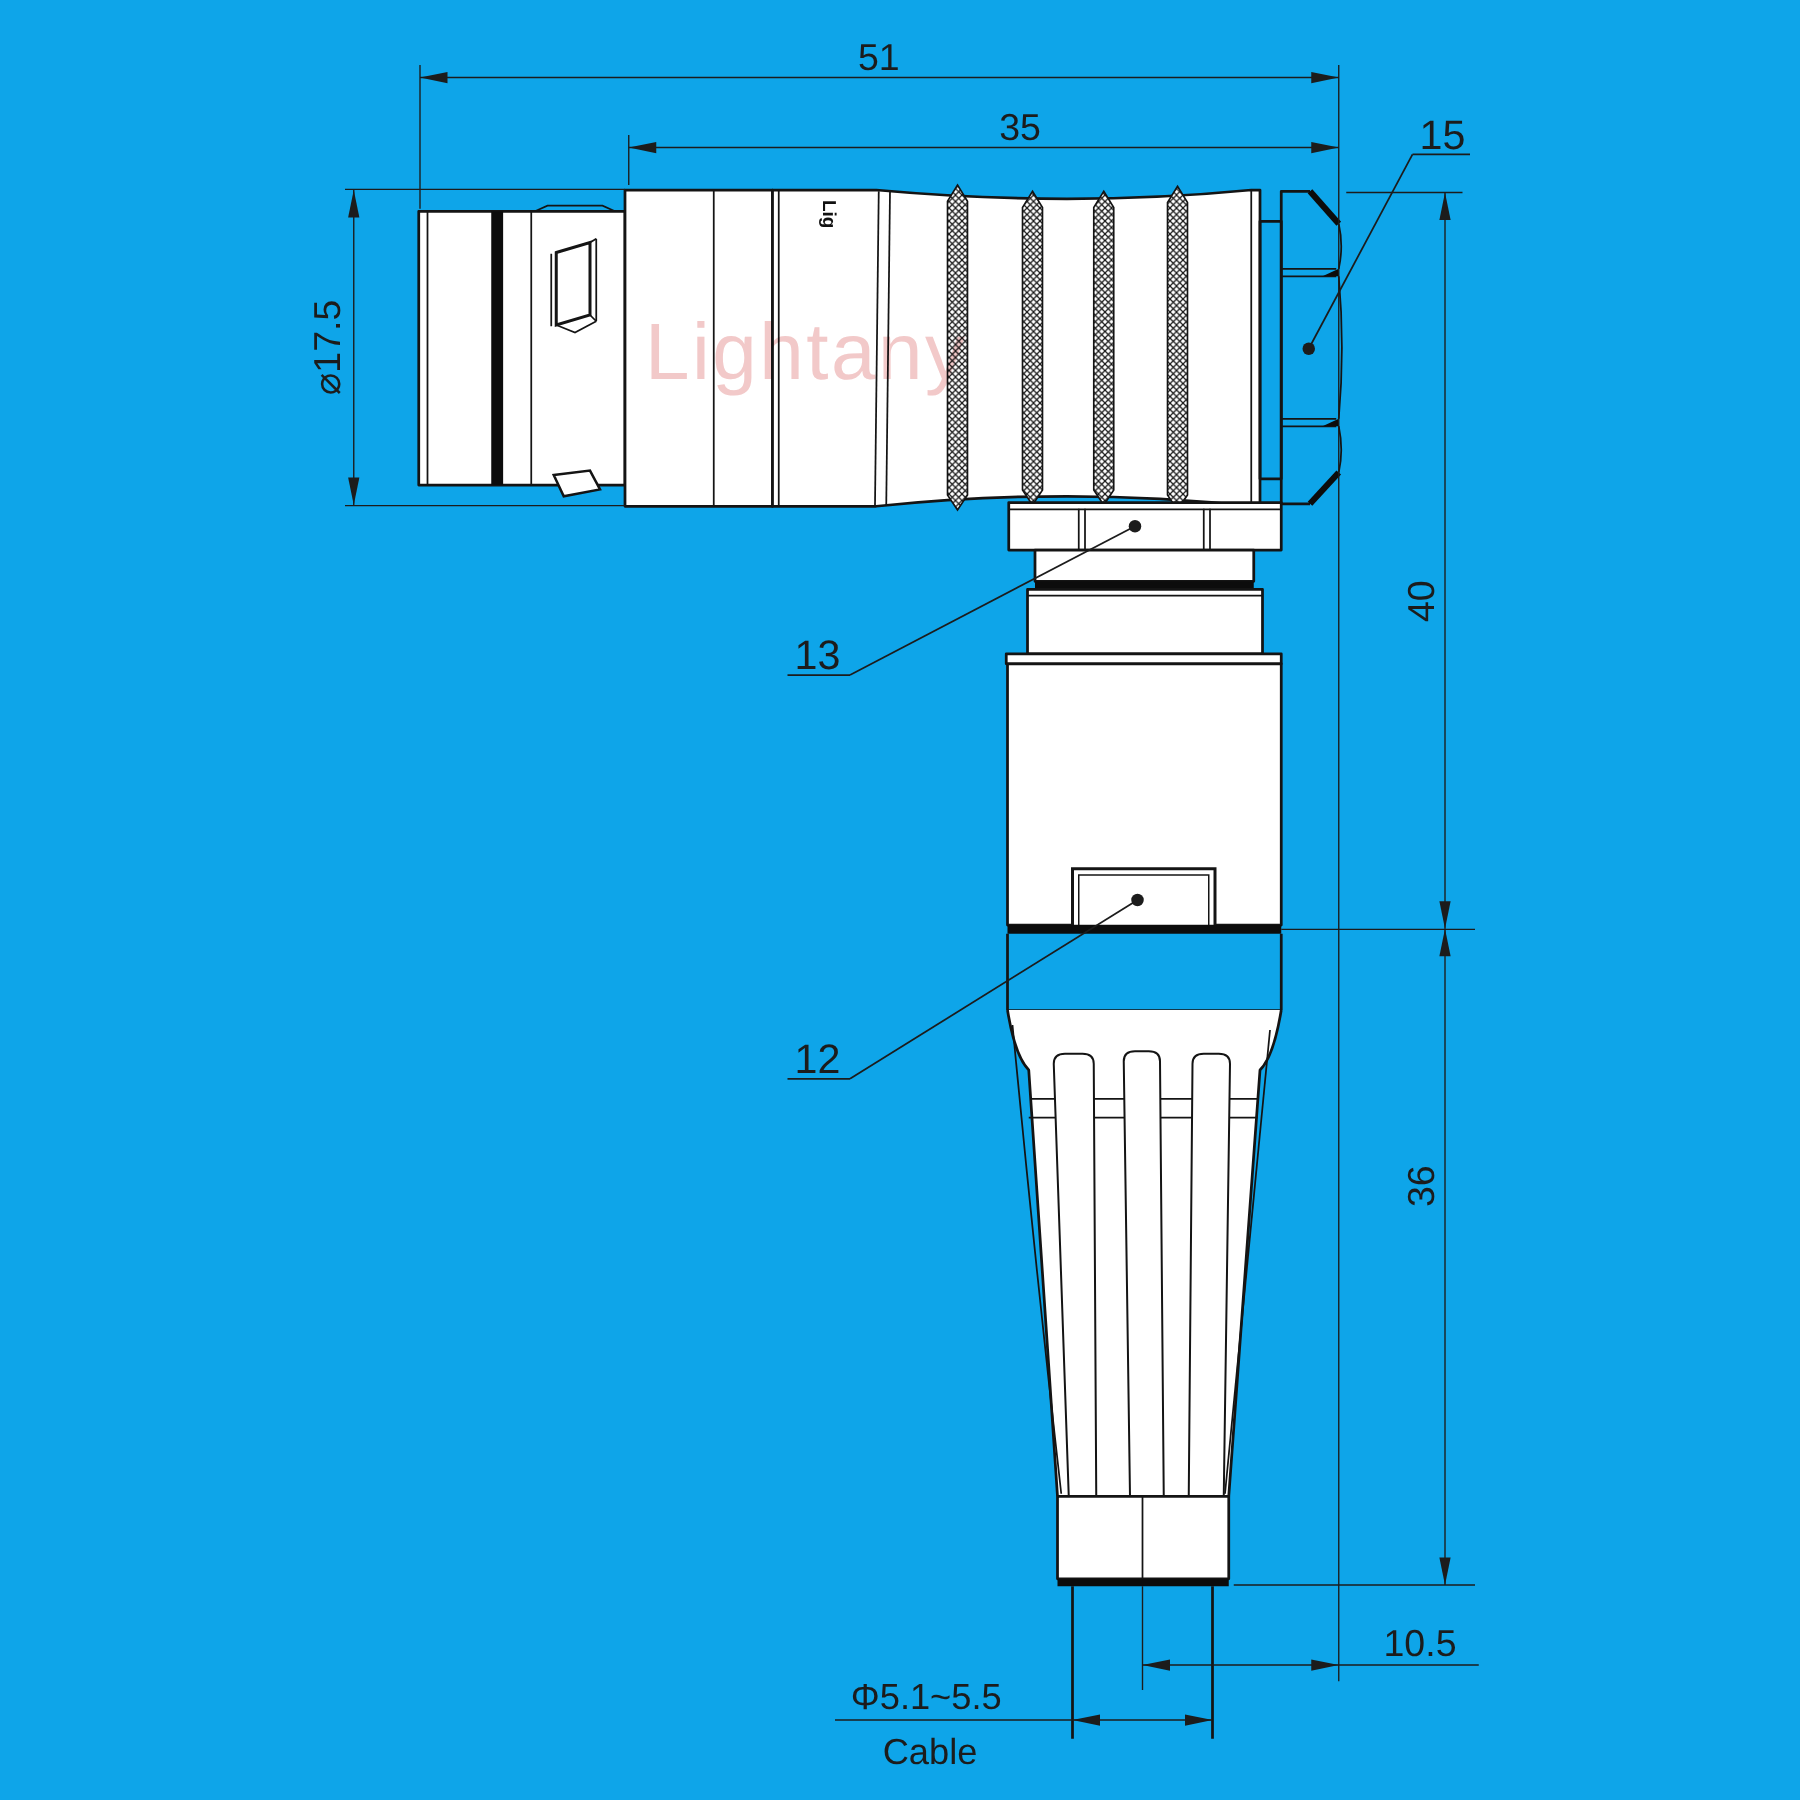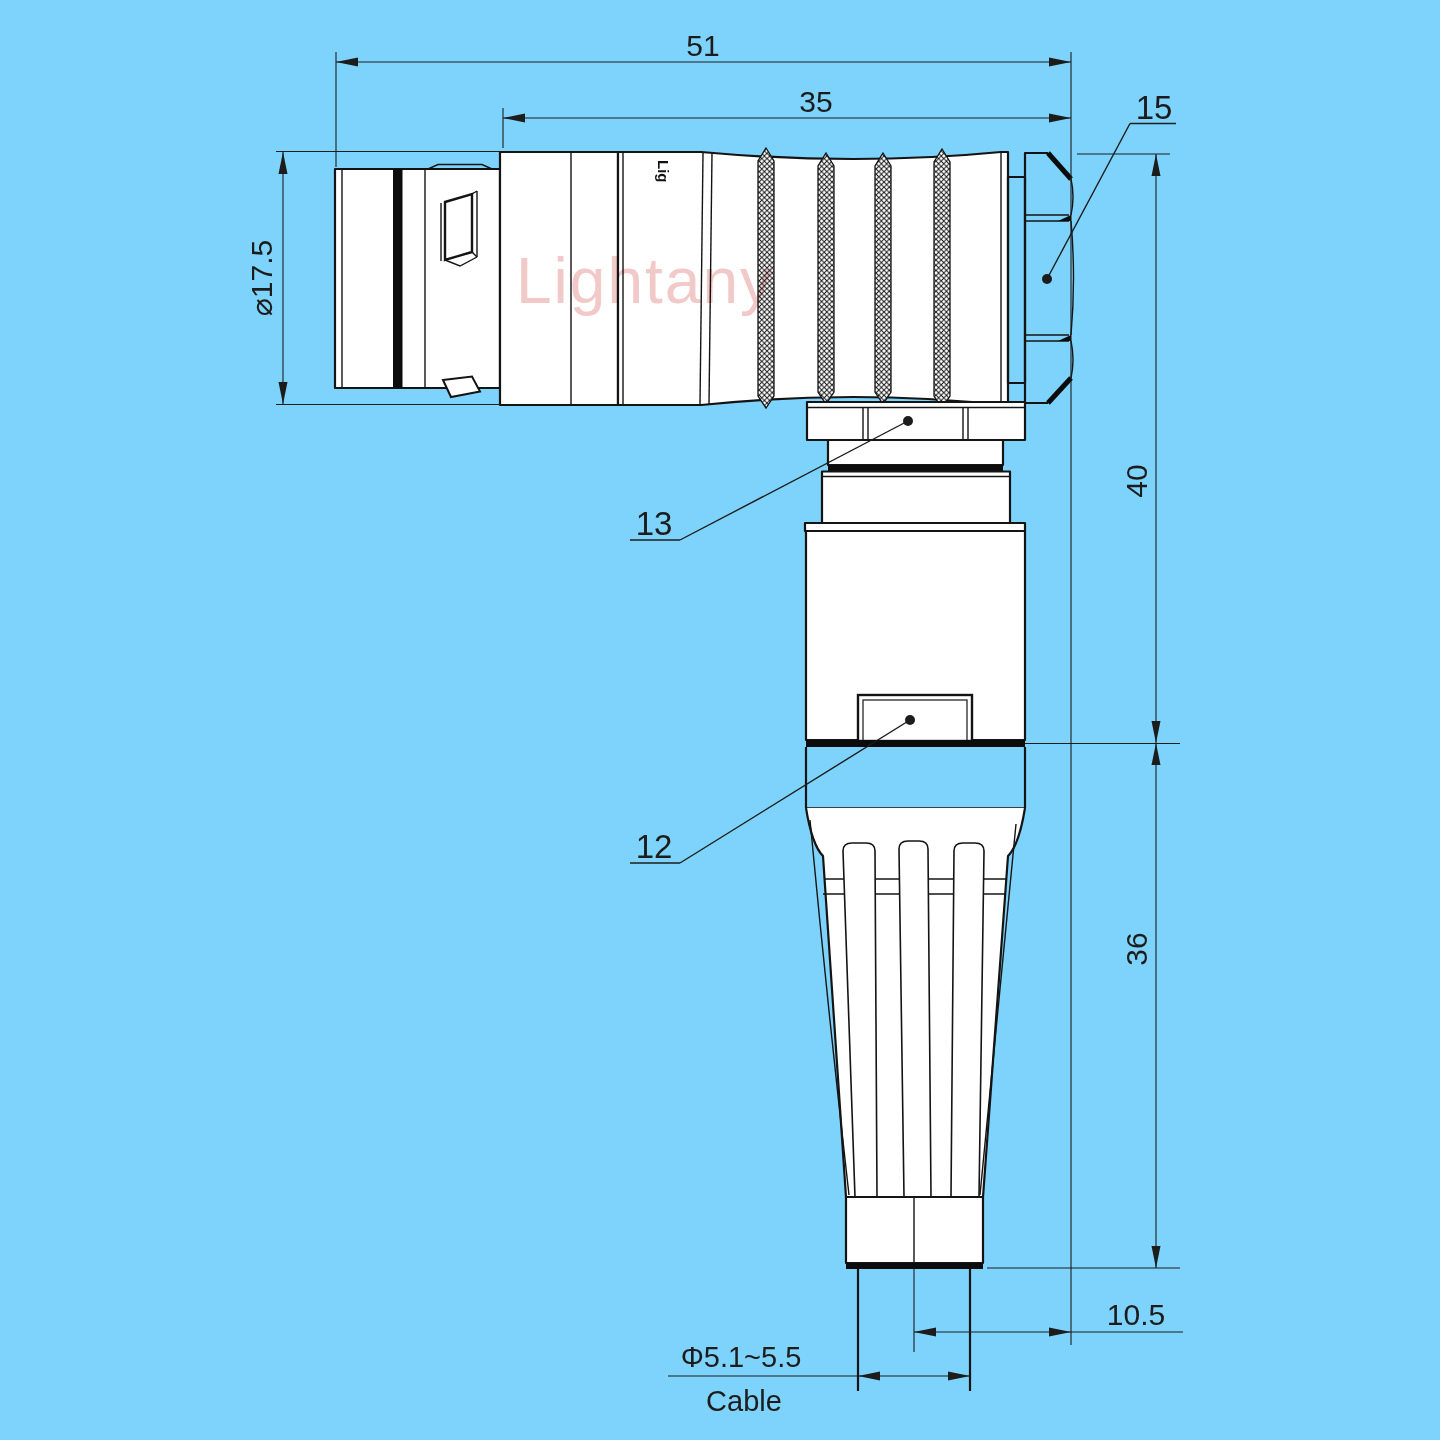--- a/index.html
+++ b/index.html
@@ -1,16 +1,16 @@
 <!DOCTYPE html>
 <html><head>
 <meta charset="utf-8">
 <style>
   html,body{margin:0;padding:0;background:#ffffff;}
-  .page{width:1440px;height:1440px;position:relative;background:#7dd3fc;overflow:hidden;}
+  .page{width:1440px;height:1440px;position:relative;background:#0ea5e9;overflow:hidden;}
   svg{display:block;}
   text{font-family:"Liberation Sans","DejaVu Sans",sans-serif;fill:#1c1c1c;}
   .dimtxt{font-size:30px;}
   .lbltxt{font-size:33px;}
   .cabletxt{font-size:29px;}
   .watermark{font-size:64px;letter-spacing:2px;fill:#f2c9c9;mix-blend-mode:multiply;}
   .engrave{font-size:15px;font-weight:bold;fill:#111;}
   .thin{stroke:#1c1c1c;stroke-width:1.1;fill:none;}
   .lead{stroke:#1c1c1c;stroke-width:1.4;fill:none;}
   .out{stroke:#141414;stroke-width:2.2;fill:none;stroke-linejoin:round;}

